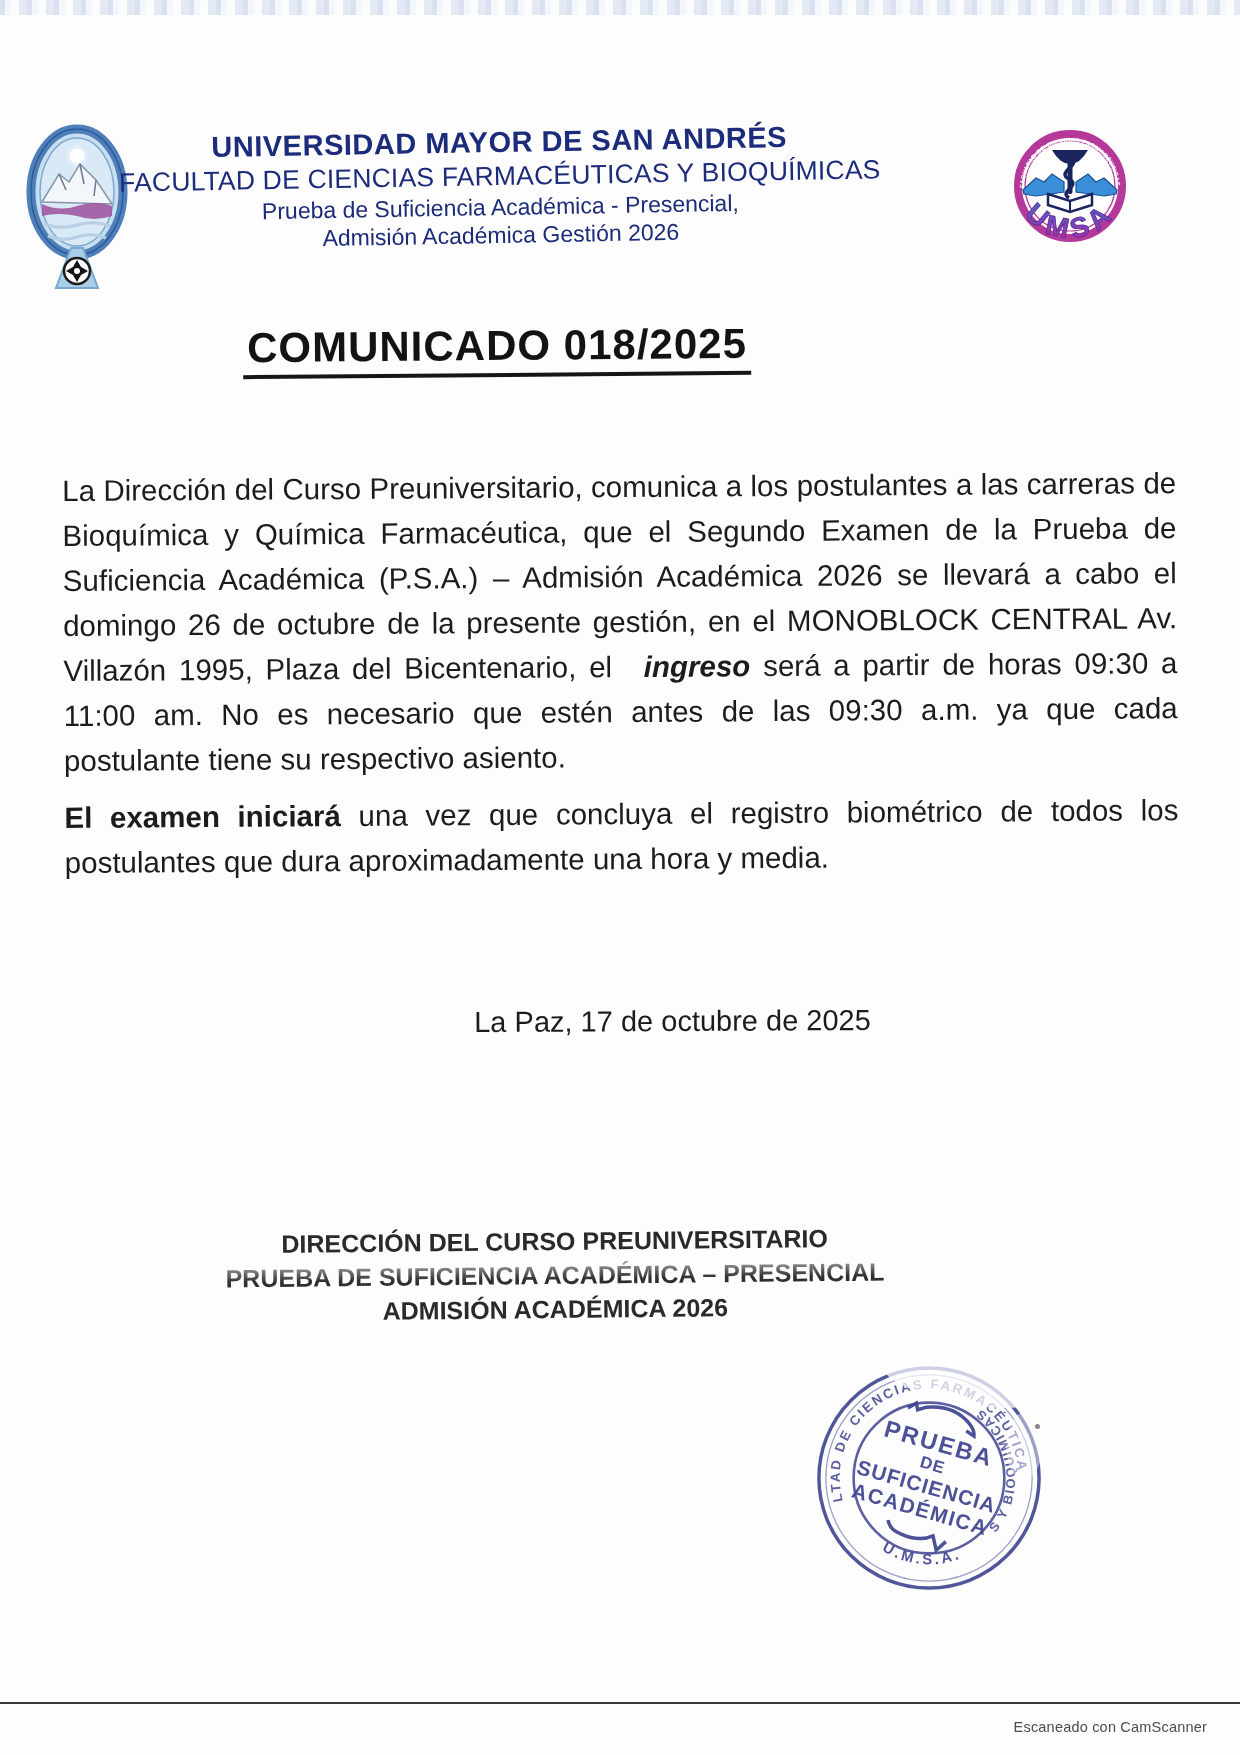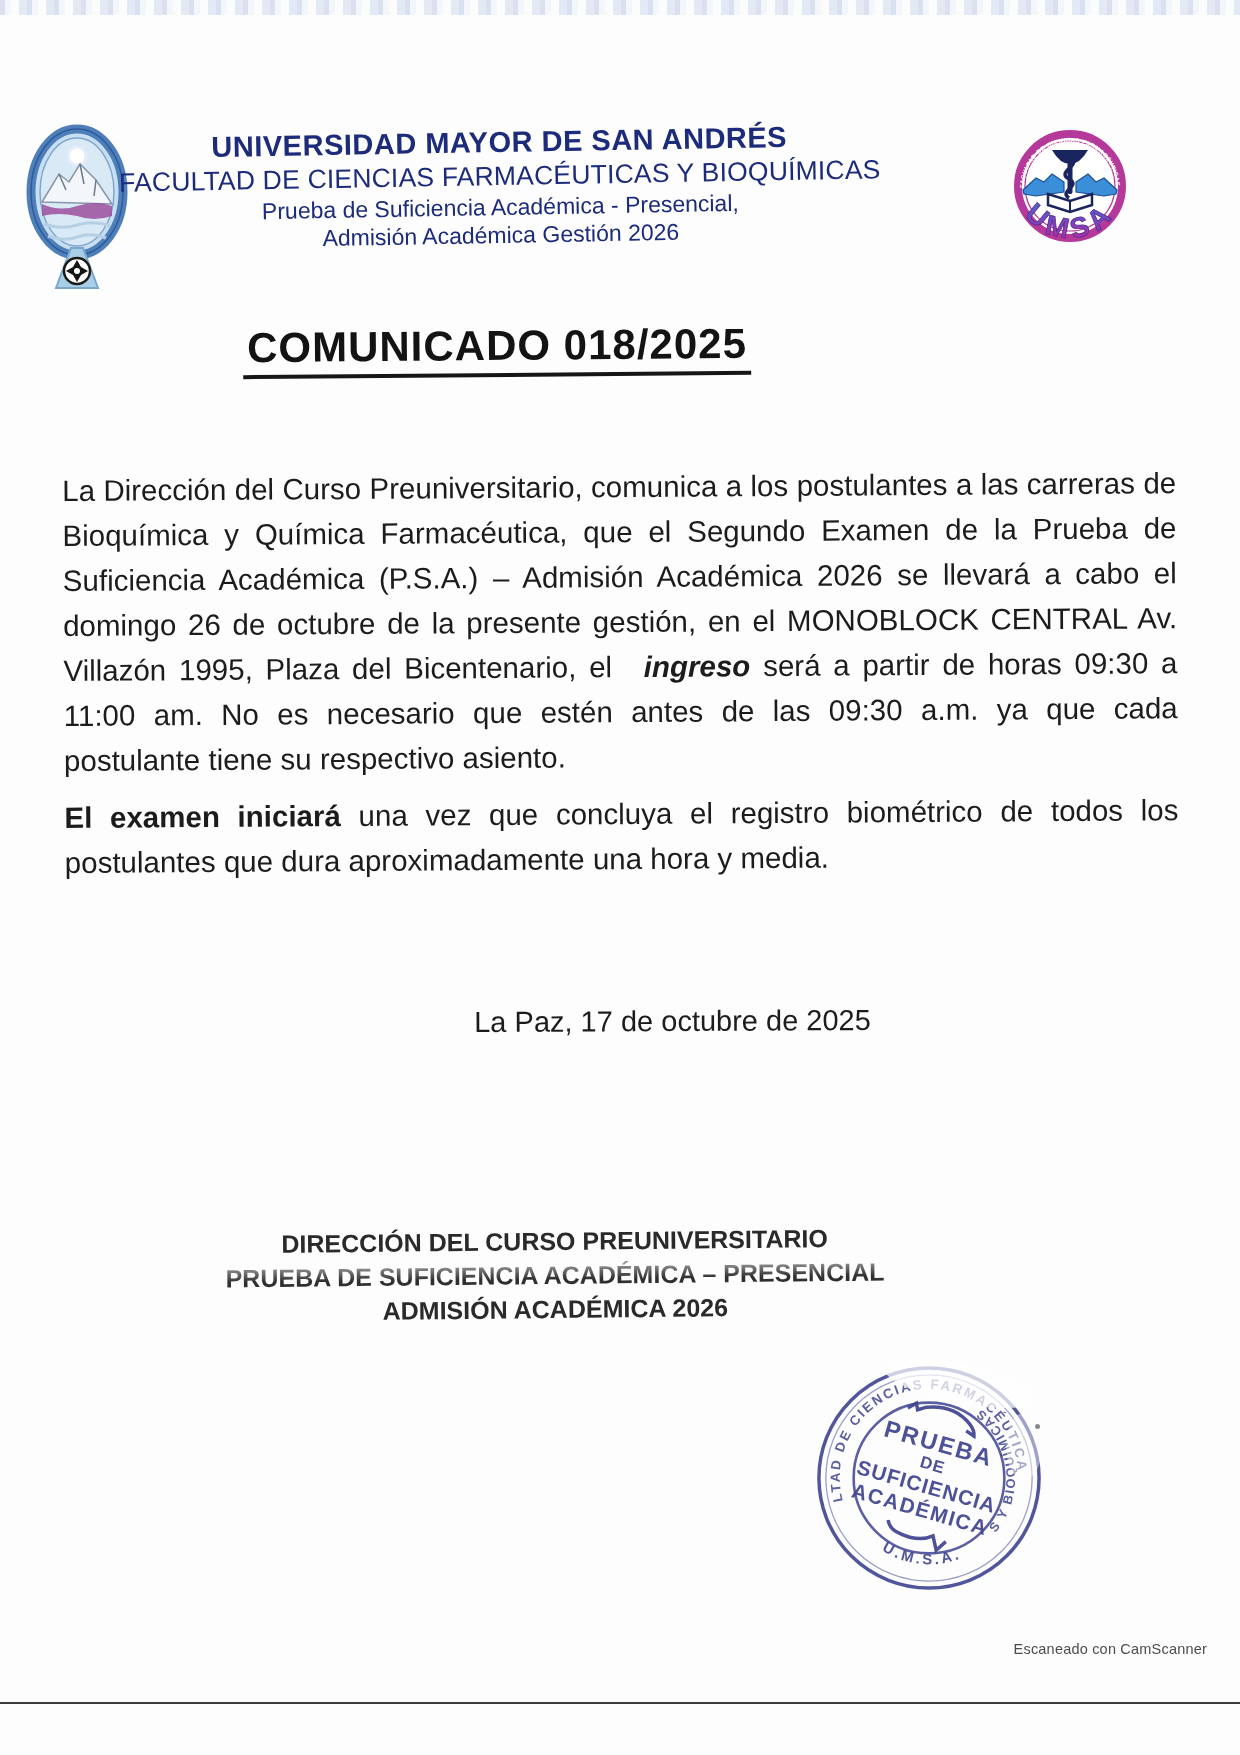--- a/index.html
+++ b/index.html
@@ -59,21 +59,21 @@
       background:linear-gradient(#9a9a9a 18%, #2f2f2f 62%);
       -webkit-background-clip:text;background-clip:text;color:transparent;
     }
   }
 
   .stamp{position:absolute;left:810px;top:1356px;width:238px;height:244px;opacity:.92;}
   .artifact-dot{position:absolute;left:1035px;top:1424px;width:5px;height:5px;border-radius:50%;
     background:#4a4a4a;opacity:.65;}
 
   .footer-line{position:absolute;left:0;right:0;top:1702px;border-top:2px solid #3a3a3a;}
-  .footer-note{position:absolute;right:33px;top:1641px;font-size:14.5px;color:#4d4d4d;letter-spacing:.2px;}
+  .footer-note{position:absolute;right:33px;top:1719px;font-size:14.5px;color:#4d4d4d;letter-spacing:.2px;}
 </style>
 </head>
 <body>
 
 <div class="page">
 
   <div class="scan-band"></div>
 
   <div class="logo logo-left">
     <svg width="106" height="180" viewBox="0 0 106 180">

